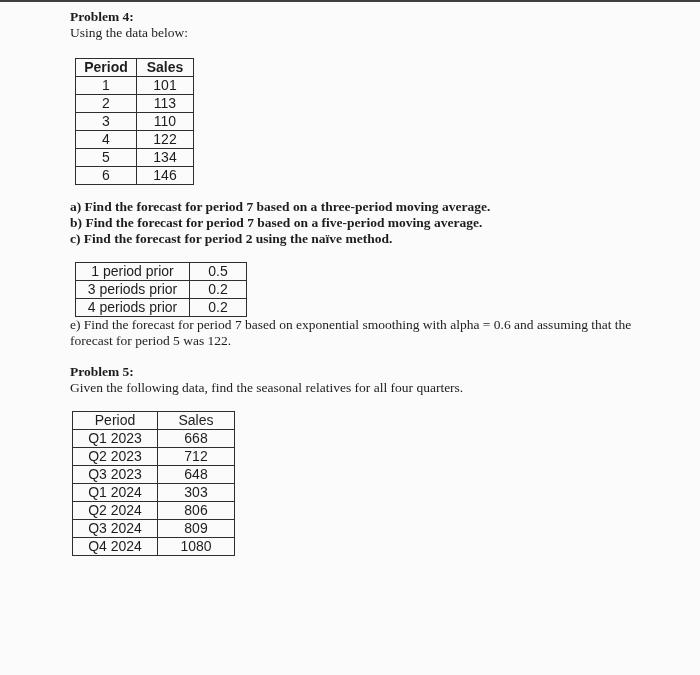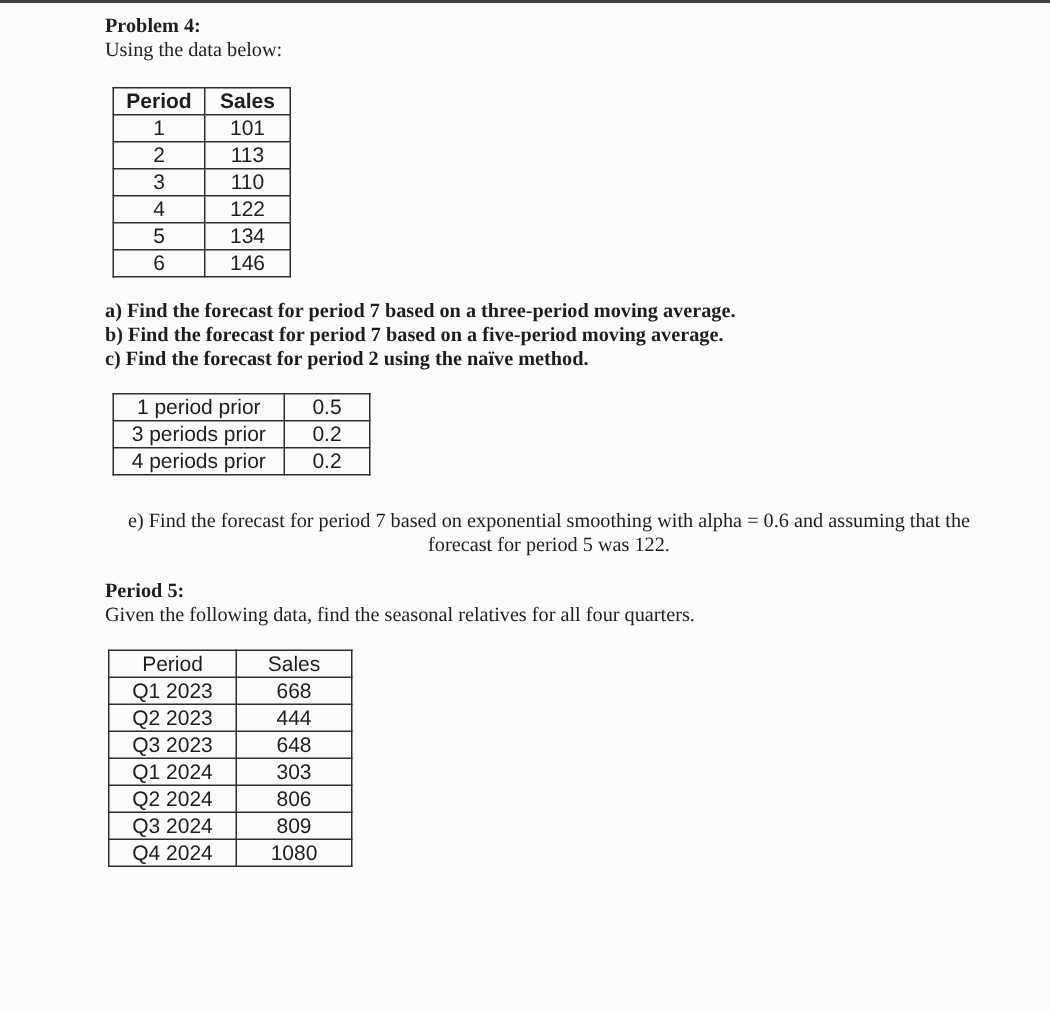--- a/index.html
+++ b/index.html
@@ -34,23 +34,22 @@
   .line {
     line-height: 16px;
     margin: 0;
   }
   .questions {
     margin-top: 14px;
     line-height: 16px;
     font-weight: bold;
   }
   .para-e {
-    margin-top: 22px;
+    margin-top: 0;
     line-height: 16px;
-    text-align: center;
   }
   .p5-title {
     margin-top: 15px;
   }
   table {
     border-collapse: collapse;
     font-family: "Liberation Sans", sans-serif;
     font-size: 14px;
     color: #1d1d1d;
   }
@@ -144,38 +143,38 @@
         </tr>
         <tr>
           <td>4 periods prior</td>
           <td>0.2</td>
         </tr>
       </tbody>
   </table>
 
   <div class="para-e">e) Find the forecast for period 7 based on exponential smoothing with alpha = 0.6 and assuming that the forecast for period 5 was 122.</div>
 
-  <p class="title p5-title">Period 5:</p>
+  <p class="title p5-title">Problem 5:</p>
   <p class="line">Given the following data, find the seasonal relatives for all four quarters.</p>
 
   <table class="table-p5">
     <thead>
       <tr>
         <th>Period</th>
         <th>Sales</th>
       </tr>
     </thead>
     <tbody>
         <tr>
           <td>Q1 2023</td>
           <td>668</td>
         </tr>
         <tr>
           <td>Q2 2023</td>
-          <td>444</td>
+          <td>712</td>
         </tr>
         <tr>
           <td>Q3 2023</td>
           <td>648</td>
         </tr>
         <tr>
           <td>Q1 2024</td>
           <td>303</td>
         </tr>
         <tr>

